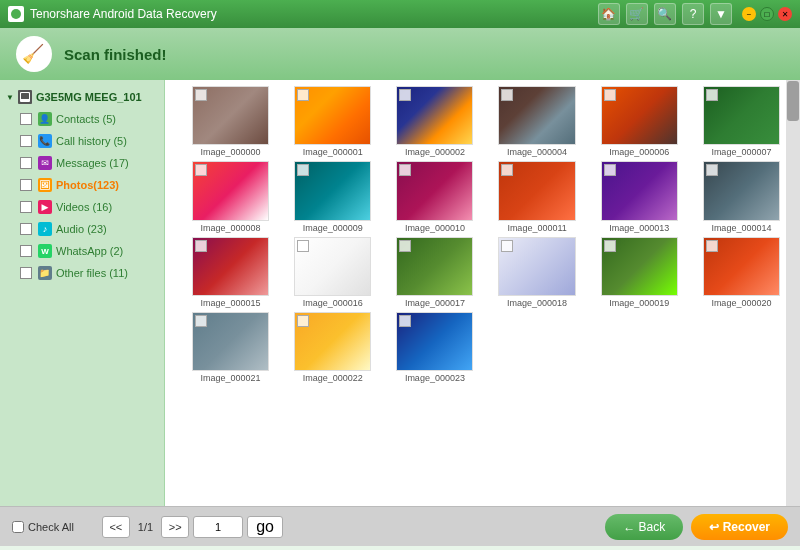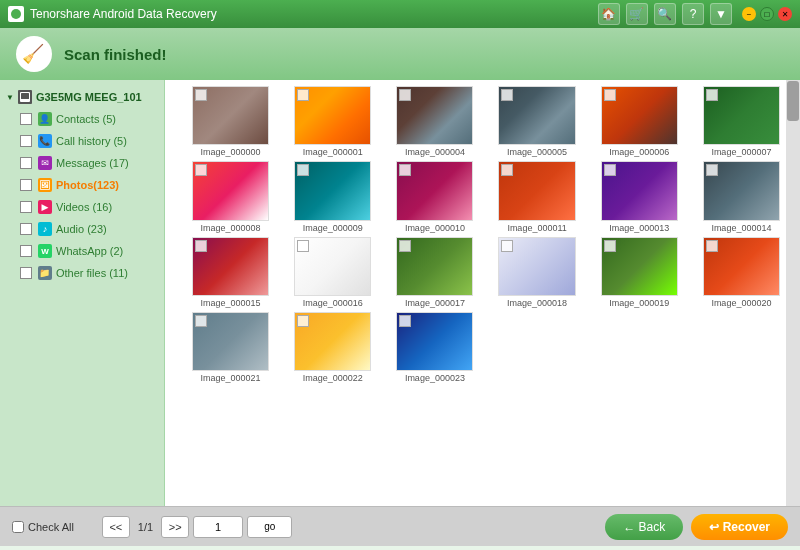--- a/index.html
+++ b/index.html
@@ -129,21 +129,21 @@
       padding: 0 12px;
       gap: 8px;
       border-top: 1px solid #bbb;
     }
     .check-all { display: flex; align-items: center; gap: 4px; font-size: 11px; color: #333; }
     .check-all input { width: 12px; height: 12px; }
     .pager { display: flex; align-items: center; gap: 4px; margin-left: 20px; }
     .pager-btn { width: 28px; height: 22px; background: white; border: 1px solid #aaa; border-radius: 3px; cursor: pointer; display: flex; align-items: center; justify-content: center; font-size: 11px; color: #333; }
     .pager-info { font-size: 11px; color: #333; padding: 0 4px; }
     .page-input { width: 50px; height: 22px; border: 1px solid #aaa; border-radius: 3px; text-align: center; font-size: 11px; }
-    .go-btn { height: 22px; padding: 0 16px; background: white; border: 1px solid #aaa; border-radius: 3px; cursor: pointer; font-size: 10px; }
+    .go-btn { height: 22px; padding: 0 8px; background: white; border: 1px solid #aaa; border-radius: 3px; cursor: pointer; font-size: 16px; }
     .back-btn {
       background: linear-gradient(to bottom, #66bb6a, #43a047);
       color: white;
       border: none;
       border-radius: 16px;
       padding: 6px 18px;
       cursor: pointer;
       font-size: 12px;
       display: flex;
       align-items: center;
@@ -285,30 +285,30 @@
       </div>
       <span class="photo-label">Image_000000</span>
     </div>
       <div class="photo-item">
       <div class="photo-thumb t1">
         <div class="cb-overlay"></div>
       </div>
       <span class="photo-label">Image_000001</span>
     </div>
       <div class="photo-item">
+      <div class="photo-thumb t2">
+        <div class="cb-overlay"></div>
+      </div>
+      <span class="photo-label">Image_000002</span>
+    </div>
+      <div class="photo-item">
       <div class="photo-thumb t4">
         <div class="cb-overlay"></div>
       </div>
       <span class="photo-label">Image_000004</span>
-    </div>
-      <div class="photo-item">
-      <div class="photo-thumb t5">
-        <div class="cb-overlay"></div>
-      </div>
-      <span class="photo-label">Image_000005</span>
     </div>
       <div class="photo-item">
       <div class="photo-thumb t6">
         <div class="cb-overlay"></div>
       </div>
       <span class="photo-label">Image_000006</span>
     </div>
       <div class="photo-item">
       <div class="photo-thumb t7">
         <div class="cb-overlay"></div>

